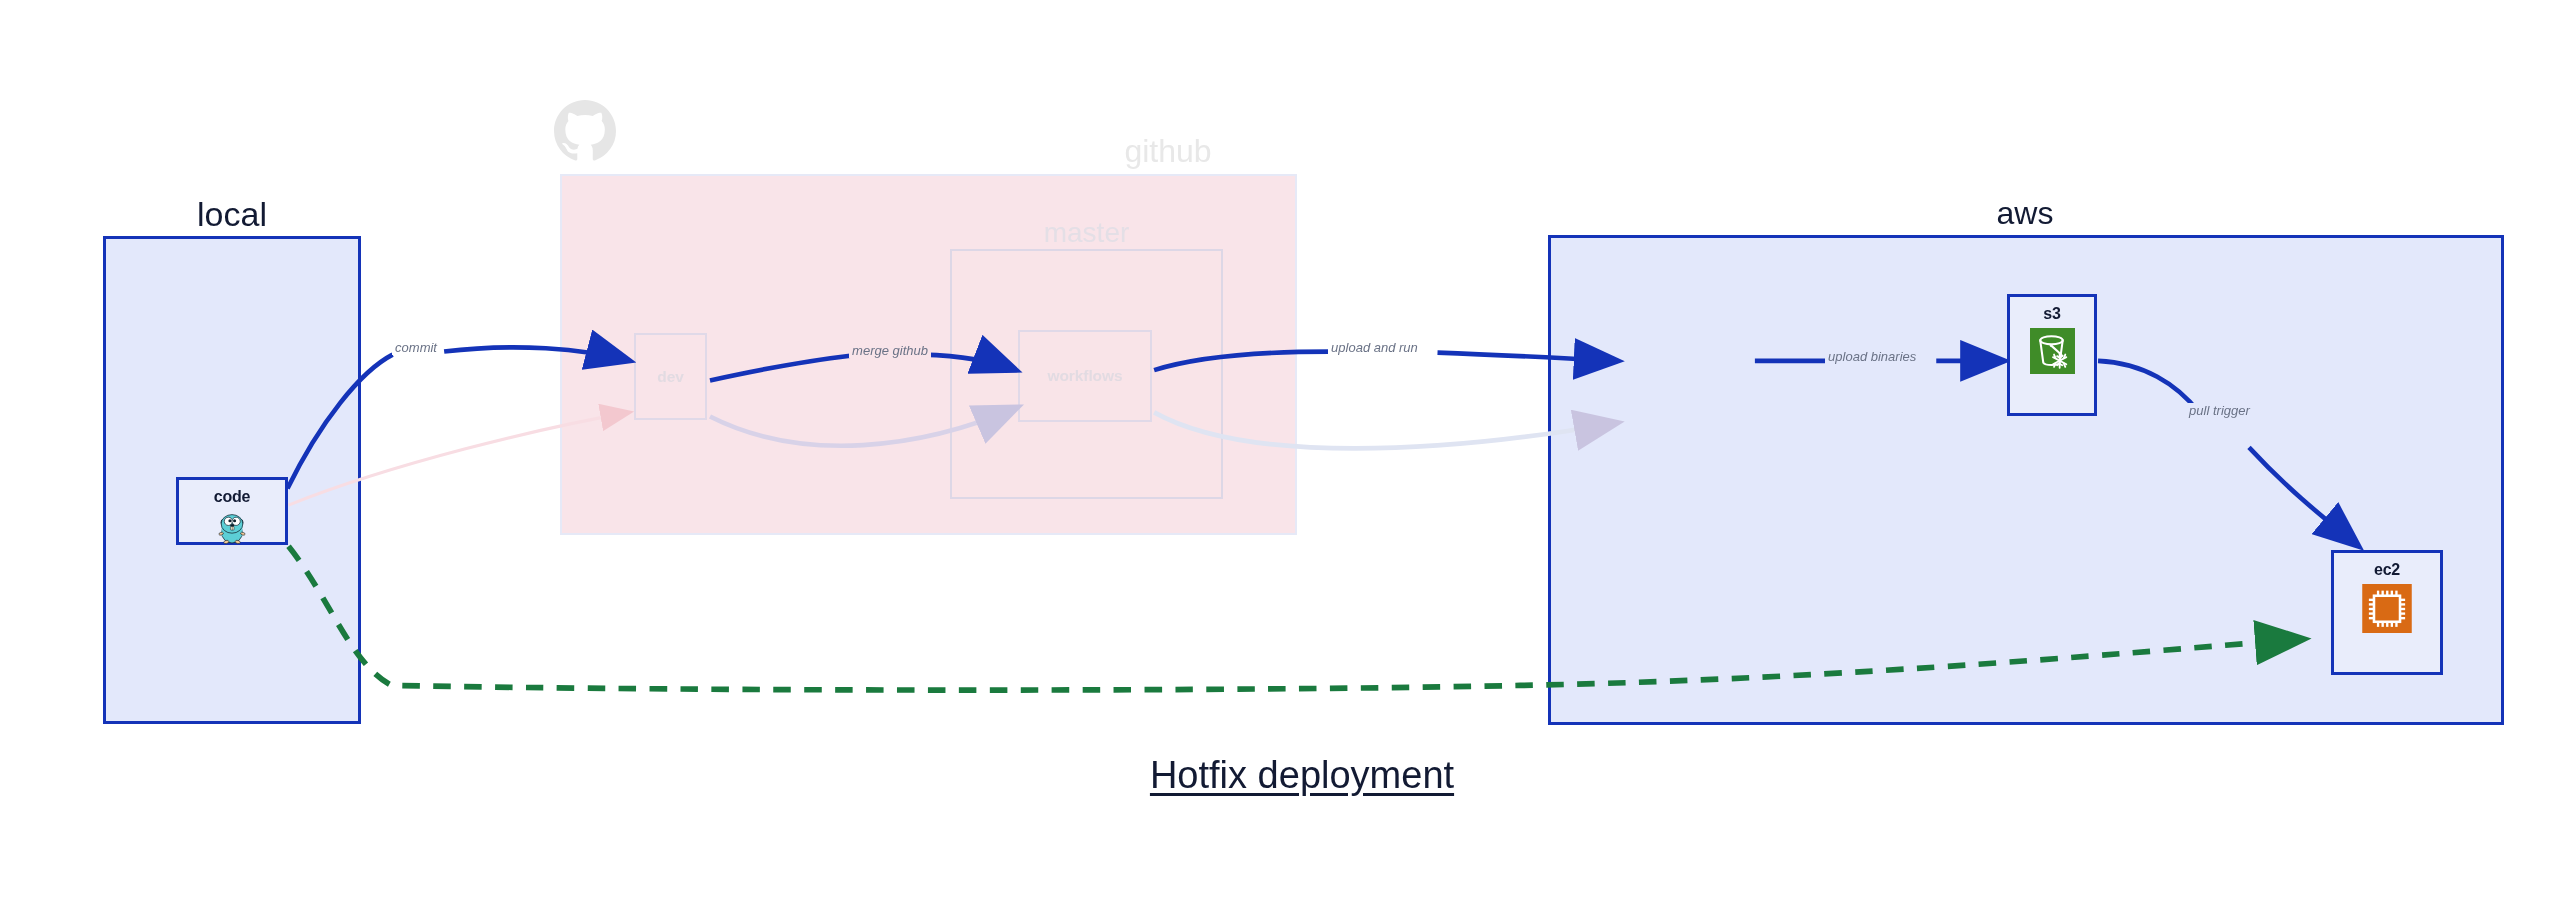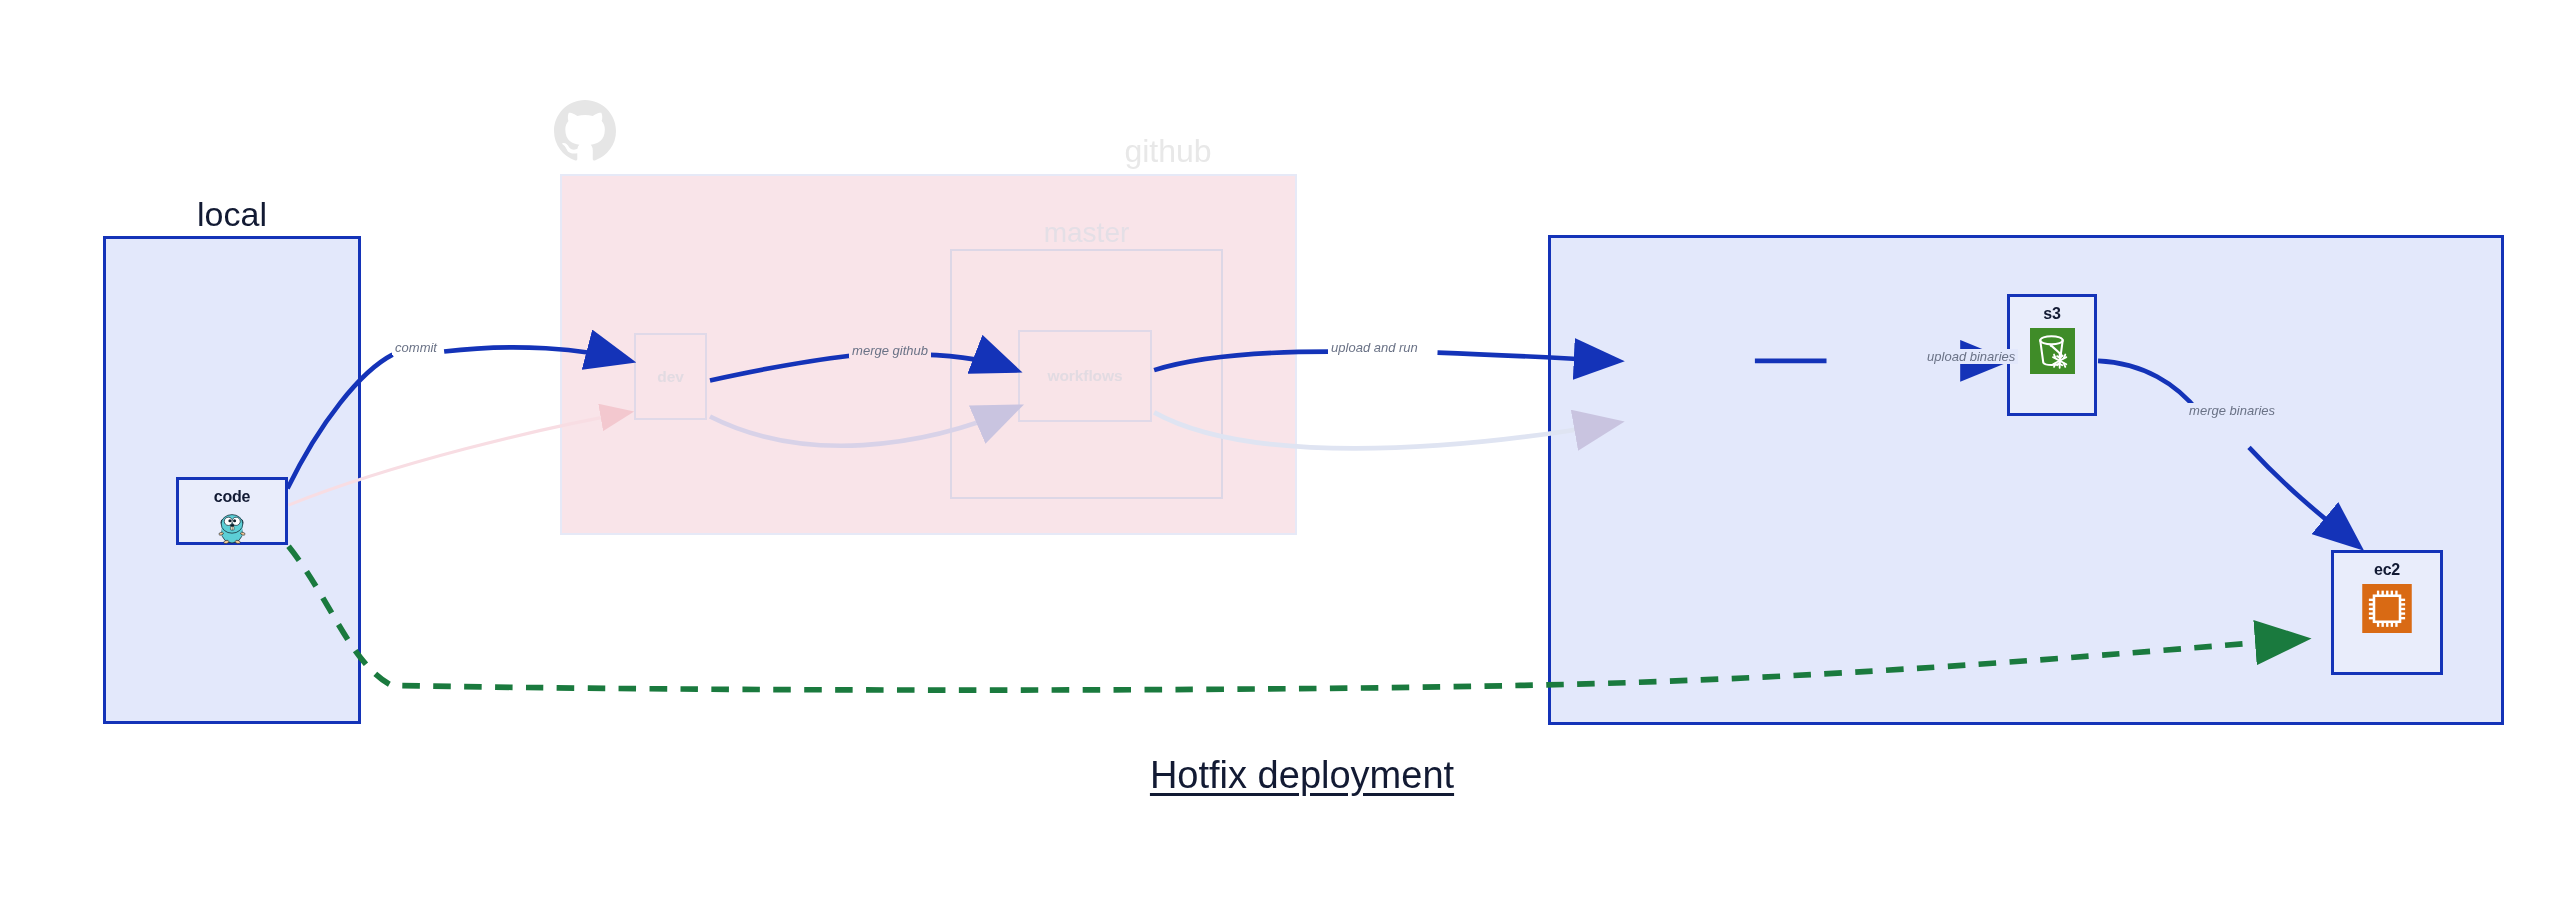--- a/index.html
+++ b/index.html
@@ -133,20 +133,21 @@
   <div class="group-label" id="lbl-master">master</div>
   <div class="group" id="grp-master"></div>
 
   <div class="node-faded" id="node-dev">
     <span>dev</span>
   </div>
   <div class="node-faded" id="node-workflows">
     <span>workflows</span>
   </div>
 
+  <div class="group-label" id="lbl-aws">aws</div>
   <div class="group" id="grp-aws"></div>
 
   <svg id="edges" viewBox="0 0 5054 1750">
     <defs>
       <marker id="ah-blue" markerWidth="11" markerHeight="9" refX="9.5" refY="4.5" orient="auto" markerUnits="strokeWidth">
         <path d="M0,0 L11,4.5 L0,9 z" fill="#1433b8"></path>
       </marker>
       <marker id="ah-green" markerWidth="10" markerHeight="8" refX="8.5" refY="4" orient="auto" markerUnits="strokeWidth">
         <path d="M0,0 L10,4 L0,8 z" fill="#1a7a3e"></path>
       </marker>
@@ -283,20 +284,20 @@
       </svg>
     </div>
   </div>
 
   <div class="edge-label on-white" style="left:392px;top:340px;">commit</div>
 
   <div class="edge-label on-pink" style="left:849px;top:343px;">merge github</div>
 
   <div class="edge-label on-white" style="left:1328px;top:340px;">upload and run</div>
 
-  <div class="edge-label on-blue" style="left:1924px;top:349px;">upload binaries</div>
-
-  <div class="edge-label on-blue" style="left:2186px;top:403px;">merge binaries</div>
+  <div class="edge-label on-blue" style="left:1825px;top:349px;">upload binaries</div>
+
+  <div class="edge-label on-blue" style="left:2186px;top:403px;">pull trigger</div>
 
   <div id="diagram-title">Hotfix deployment</div>
 
 </div>
 
 
 </body></html>

